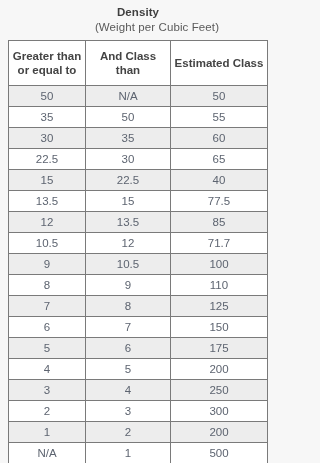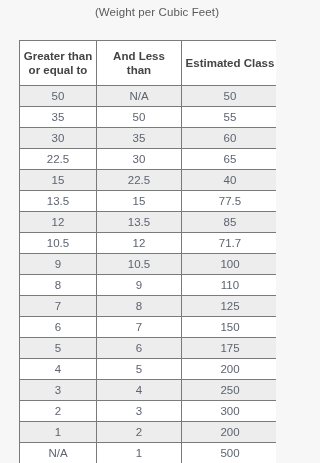--- a/index.html
+++ b/index.html
@@ -33,21 +33,21 @@
   .subtitle {
     font-size: 11.5px;
     font-weight: normal;
     color: #5a5a5a;
     line-height: 15px;
     letter-spacing: 0.1px;
     margin-left: 38px;
   }
   .table-wrap {
     position: absolute;
-    left: 19px;
+    left: 8px;
     top: 40px;
     width: 259px;
   }
   table.density-table {
     border-collapse: collapse;
     width: 259px;
     table-layout: fixed;
     background: #ffffff;
   }
   table.density-table th,
@@ -79,37 +79,38 @@
   col.c1 { width: 77px; }
   col.c2 { width: 85px; }
   col.c3 { width: 97px; }
 </style>
 </head>
 <body>
 
 <div class="sheet">
 
   <div class="title-block">
+    <div class="title">Density</div>
     <div class="subtitle">(Weight per Cubic Feet)</div>
   </div>
 
   <div class="table-wrap">
     <table class="density-table">
       <colgroup>
         <col class="c1">
         <col class="c2">
         <col class="c3">
       </colgroup>
       <thead>
         <tr>
           <th>
             <span>Greater than</span><br>
             <span>or equal to</span>
           </th>
-          <th>And Less than</th>
+          <th>And Class than</th>
           <th>Estimated Class</th>
         </tr>
       </thead>
       <tbody id="table-body">
           <tr class="shaded">
             <td>50</td>
             <td>N/A</td>
             <td>50</td>
           </tr>
           <tr>

